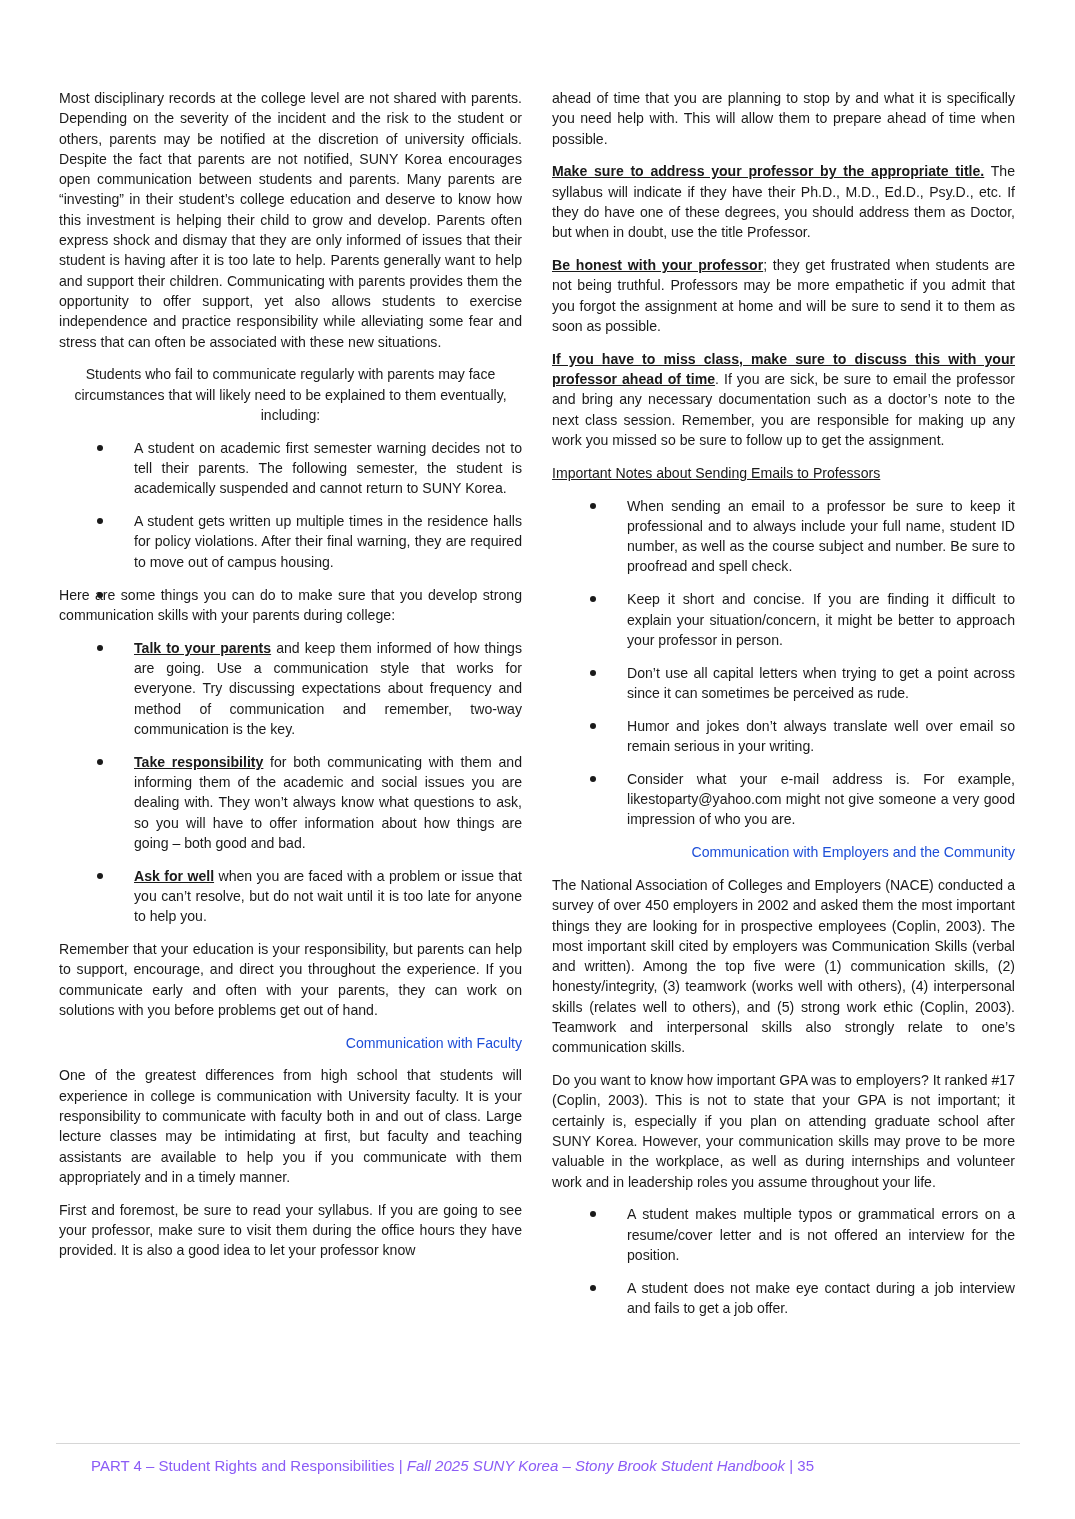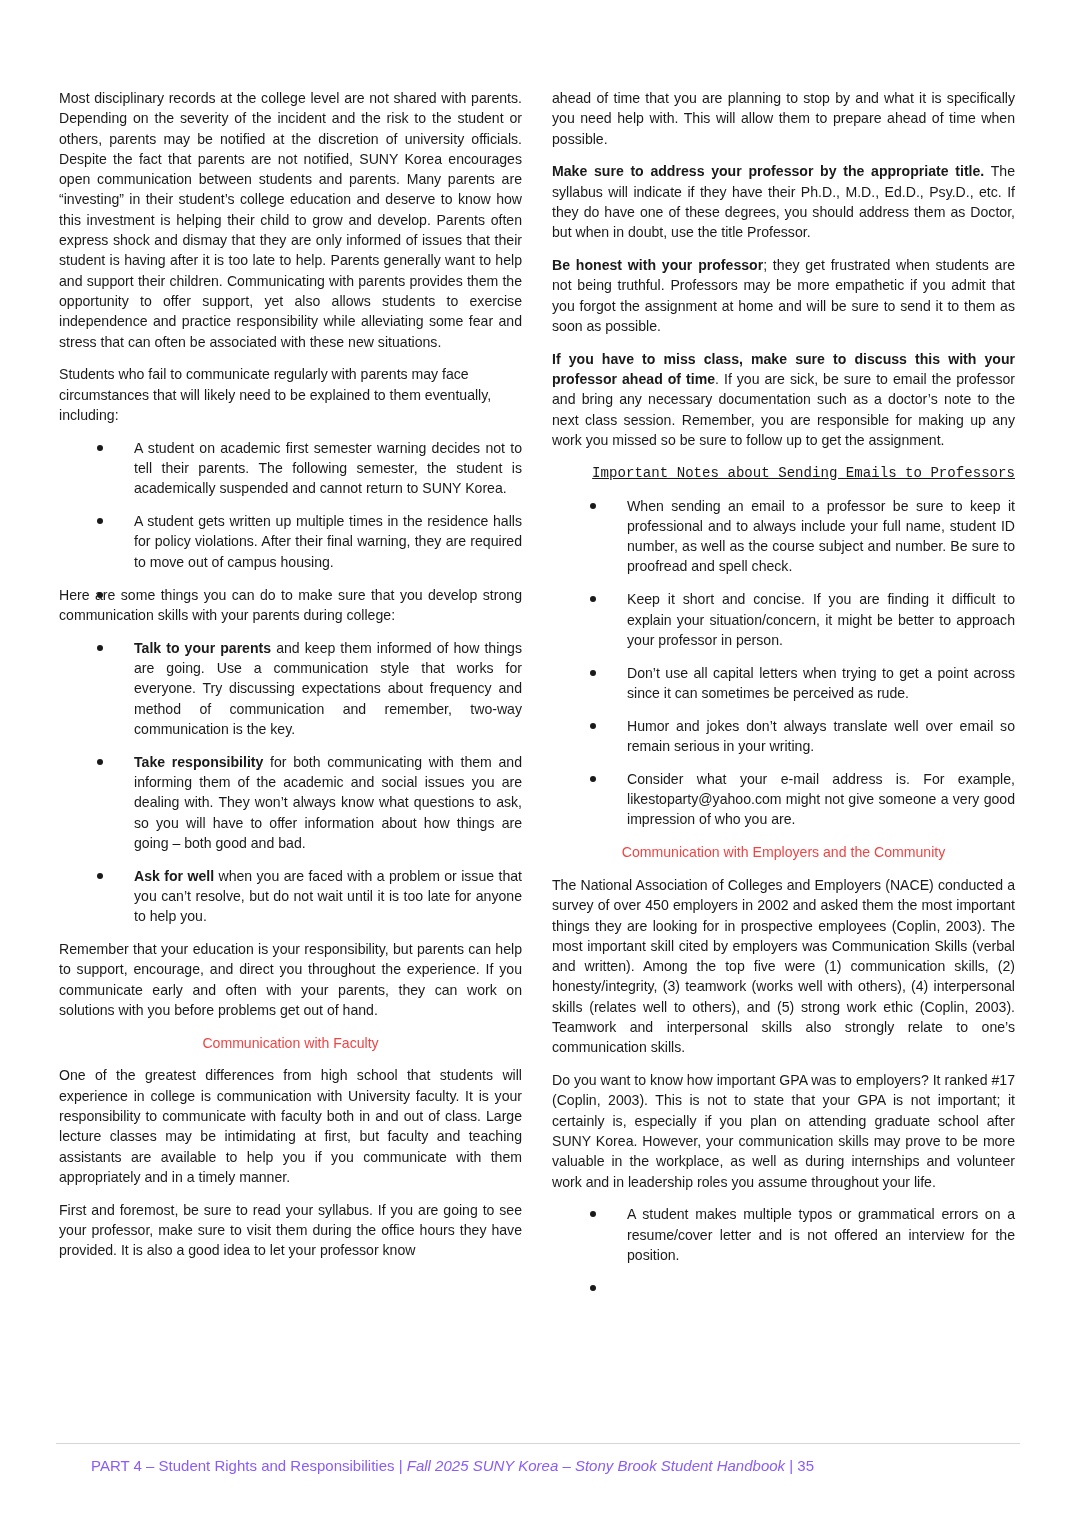--- a/index.html
+++ b/index.html
@@ -26,29 +26,28 @@
       top: 88px;
       width: 463px;
       font-size: 14.1px;
       line-height: 20.3px;
       text-align: justify;
     }
     .col-left { left: 59px; }
     .col-right { left: 552px; }
     p { margin: 0 0 12.5px 0; }
     .heading {
-      color: #ef4444;
+      color: #1d4ed8;
       margin: 0 0 12.5px 0;
-      text-align: center;
+      text-align: right;
     }
     .underline-heading {
       text-decoration: underline;
       margin: 0 0 12.5px 0;
-      text-align: right;
-      font-family: Liberation Mono, monospace;
+      text-align: left;
     }
     ul.bullets {
       list-style: none;
       margin: 0 0 12.5px 0;
       padding: 0;
     }
     ul.bullets li {
       position: relative;
       padding-left: 75px;
       margin-bottom: 12.5px;
@@ -56,21 +55,21 @@
     ul.bullets li:last-child { margin-bottom: 12.5px; }
     .bullet-dot {
       position: absolute;
       left: 38px;
       top: 7px;
       width: 6px;
       height: 6px;
       border-radius: 50%;
       background: #1a1a1a;
     }
-    b { font-weight: bold; }
+    b { font-weight: bold; text-decoration: underline; }
     .footer-rule {
       position: absolute;
       left: 56px;
       top: 1443px;
       width: 964px;
       height: 1px;
       background: #d6d6d6;
     }
     .footer {
       position: absolute;
@@ -83,21 +82,21 @@
     }
     .footer .italic { font-style: italic; }
   </style>
 </head>
 <body>
 
 <div class="page">
 
   <div class="col col-left">
     <p>Most disciplinary records at the college level are not shared with parents. Depending on the severity of the incident and the risk to the student or others, parents may be notified at the discretion of university officials. Despite the fact that parents are not notified, SUNY Korea encourages open communication between students and parents. Many parents are “investing” in their student’s college education and deserve to know how this investment is helping their child to grow and develop. Parents often express shock and dismay that they are only informed of issues that their student is having after it is too late to help. Parents generally want to help and support their children. Communicating with parents provides them the opportunity to offer support, yet also allows students to exercise independence and practice responsibility while alleviating some fear and stress that can often be associated with these new situations.</p>
-    <p style="text-align:left;">Students who fail to communicate regularly with parents may face circumstances that will likely need to be explained to them eventually, including:</p>
+    <p style="text-align:center;">Students who fail to communicate regularly with parents may face circumstances that will likely need to be explained to them eventually, including:</p>
 
     <ul class="bullets">
       <li><span class="bullet-dot"></span><span>A student on academic first semester warning decides not to tell their parents. The following semester, the student is academically suspended and cannot return to SUNY Korea.</span></li>
       <li><span class="bullet-dot"></span><span>A student gets written up multiple times in the residence halls for policy violations. After their final warning, they are required to move out of campus housing.</span></li>
       <li><span class="bullet-dot"></span></li>
     </ul>
 
     <p>Here are some things you can do to make sure that you develop strong communication skills with your parents during college:</p>
 
     <ul class="bullets">
@@ -127,21 +126,21 @@
       <li><span class="bullet-dot"></span><span>Humor and jokes don’t always translate well over email so remain serious in your writing.</span></li>
       <li><span class="bullet-dot"></span><span>Consider what your e-mail address is. For example, likestoparty@yahoo.com might not give someone a very good impression of who you are.</span></li>
     </ul>
 
     <div class="heading">Communication with Employers and the Community</div>
     <p>The National Association of Colleges and Employers (NACE) conducted a survey of over 450 employers in 2002 and asked them the most important things they are looking for in prospective employees (Coplin, 2003). The most important skill cited by employers was Communication Skills (verbal and written). Among the top five were (1) communication skills, (2) honesty/integrity, (3) teamwork (works well with others), (4) interpersonal skills (relates well to others), and (5) strong work ethic (Coplin, 2003). Teamwork and interpersonal skills also strongly relate to one’s communication skills.</p>
     <p>Do you want to know how important GPA was to employers? It ranked #17 (Coplin, 2003). This is not to state that your GPA is not important; it certainly is, especially if you plan on attending graduate school after SUNY Korea. However, your communication skills may prove to be more valuable in the workplace, as well as during internships and volunteer work and in leadership roles you assume throughout your life.</p>
 
     <ul class="bullets">
       <li><span class="bullet-dot"></span><span>A student makes multiple typos or grammatical errors on a resume/cover letter and is not offered an interview for the position.</span></li>
-      <li><span class="bullet-dot"></span></li>
+      <li><span class="bullet-dot"></span><span>A student does not make eye contact during a job interview and fails to get a job offer.</span></li>
     </ul>
   </div>
 
   <div class="footer-rule"></div>
   <div class="footer">
     <span>PART 4 – Student Rights and Responsibilities</span><span> | </span><span class="italic">Fall 2025 SUNY Korea – Stony Brook Student Handbook</span><span> | </span><span>35</span>
   </div>
 </div>
 
 </body></html>

